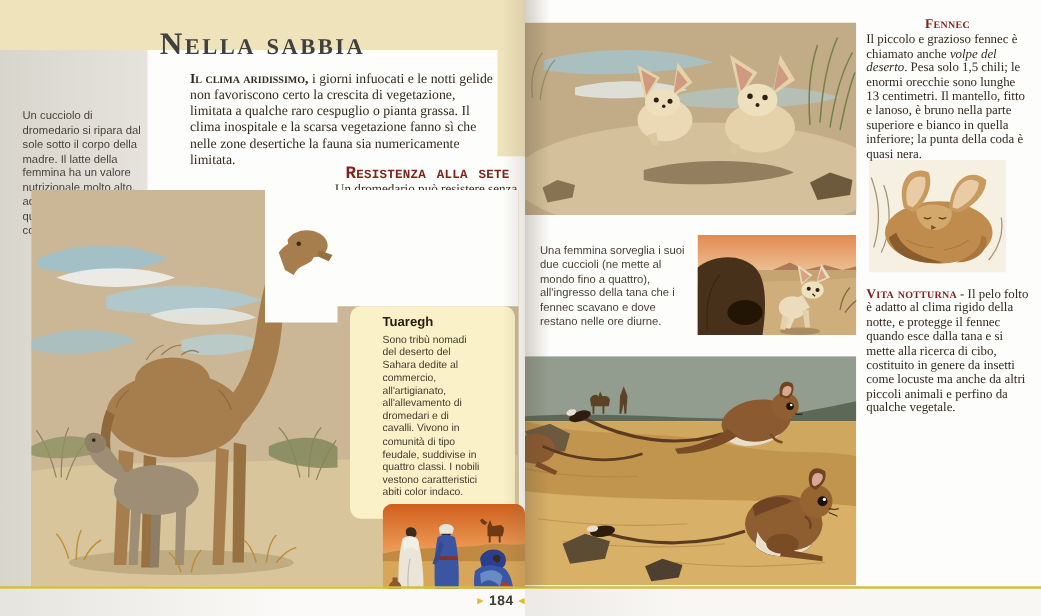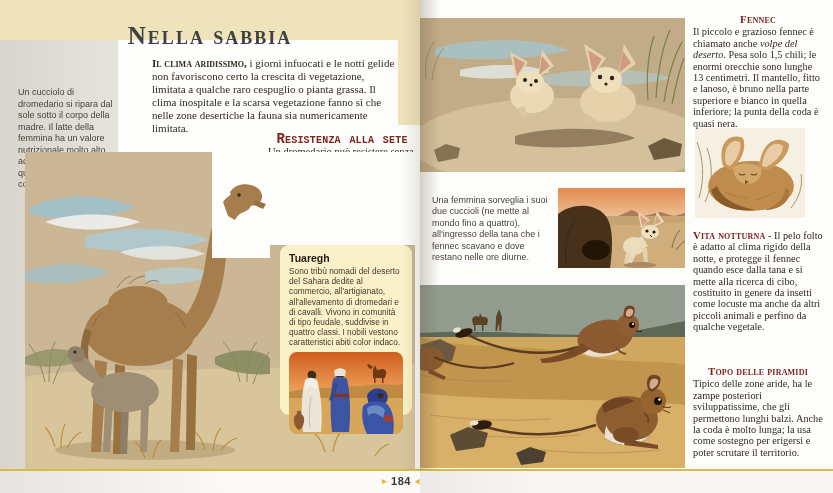--- a/index.html
+++ b/index.html
@@ -19,21 +19,21 @@
     background:linear-gradient(to right,#d8d5cd,#e6e3dc);}
   .sidebar-caption{position:absolute;left:18px;top:78px;width:97px;
     font-family:"Liberation Sans",sans-serif;font-size:9px;line-height:11.5px;color:#4a4238;}
   
   .intro{position:absolute;left:152px;top:46px;width:243px;font-size:11px;line-height:13px;color:#33291f;}
   .sc-lead{font-variant:small-caps;font-weight:bold;color:#33291f;}
   .thirst{position:absolute;left:268px;top:122px;width:148px;font-size:10.5px;line-height:12.6px;}
   .sc-head{font-variant:small-caps;font-weight:bold;color:#7d241c;letter-spacing:.2px;text-align:center;}
   .thirst .sc-head{display:block;font-size:14px;margin-bottom:1px;font-family:Liberation Mono, monospace;}
   .tuareg-box{position:absolute;left:280px;top:245px;width:132px;height:170px;box-sizing:border-box;
-    background:#faf1c8;border-radius:9px;padding:7px 9px 8px;}
+    background:#faf1c8;border-radius:9px;padding:7px 26px 8px;}
   .tuareg-box h4{margin:0 0 2px;font-family:"Liberation Sans",sans-serif;font-size:10.5px;color:#241c12;}
   .tuareg-box p{margin:0;font-family:"Liberation Sans",sans-serif;font-size:8.3px;line-height:10.2px;color:#43392c;}
   .tuareg-photo{margin-top:4px;width:114px;height:82px;border-radius:8px;overflow:hidden;}
   .tuareg-photo svg{display:block;}
   
   .fig{position:absolute;}
   .fig svg{display:block;}
   .camel-fig{left:25px;top:152px;}
   .den-fig{left:420px;top:18px;}
   .burrow-fig{left:558px;top:188px;}
@@ -375,24 +375,20 @@
 
   <div class="rcol fennec-sec">
     <span class="sc-head">Fennec</span>
     <p><span>Il piccolo e grazioso fennec è chiamato anche </span><em>volpe del deserto</em><span>. Pesa solo 1,5 chili; le enormi orecchie sono lunghe 13 centimetri. Il mantello, fitto e lanoso, è bruno nella parte superiore e bianco in quella inferiore; la punta della coda è quasi nera.</span></p>
   </div>
 
   <div class="rcol night-sec">
     <p><span class="sc-head">Vita notturna</span><span> - </span><span>Il pelo folto è adatto al clima rigido della notte, e protegge il fennec quando esce dalla tana e si mette alla ricerca di cibo, costituito in genere da insetti come locuste ma anche da altri piccoli animali e perfino da qualche vegetale.</span></p>
   </div>
 
-  <div class="rcol pyramid-sec">
-    <span class="sc-head">Topo delle piramidi</span>
-    <p>Tipico delle zone aride, ha le zampe posteriori sviluppatissime, che gli permettono lunghi balzi. Anche la coda è molto lunga; la usa come sostegno per erigersi e poter scrutare il territorio.</p>
-  </div>
 
   <div class="gutter-left"></div>
   <div class="gutter-right"></div>
 
   <div class="footer-left"></div>
   <div class="footer-right"></div>
   <div class="gold-line"></div>
   <div class="pagenum pn-left"><span class="pg-arrow l">▸</span><span>184</span><span class="pg-arrow r">◂</span></div>
   <div class="pagenum pn-right"><span class="pg-arrow l">▸</span><span>185</span><span class="pg-arrow r">◂</span></div>
 

